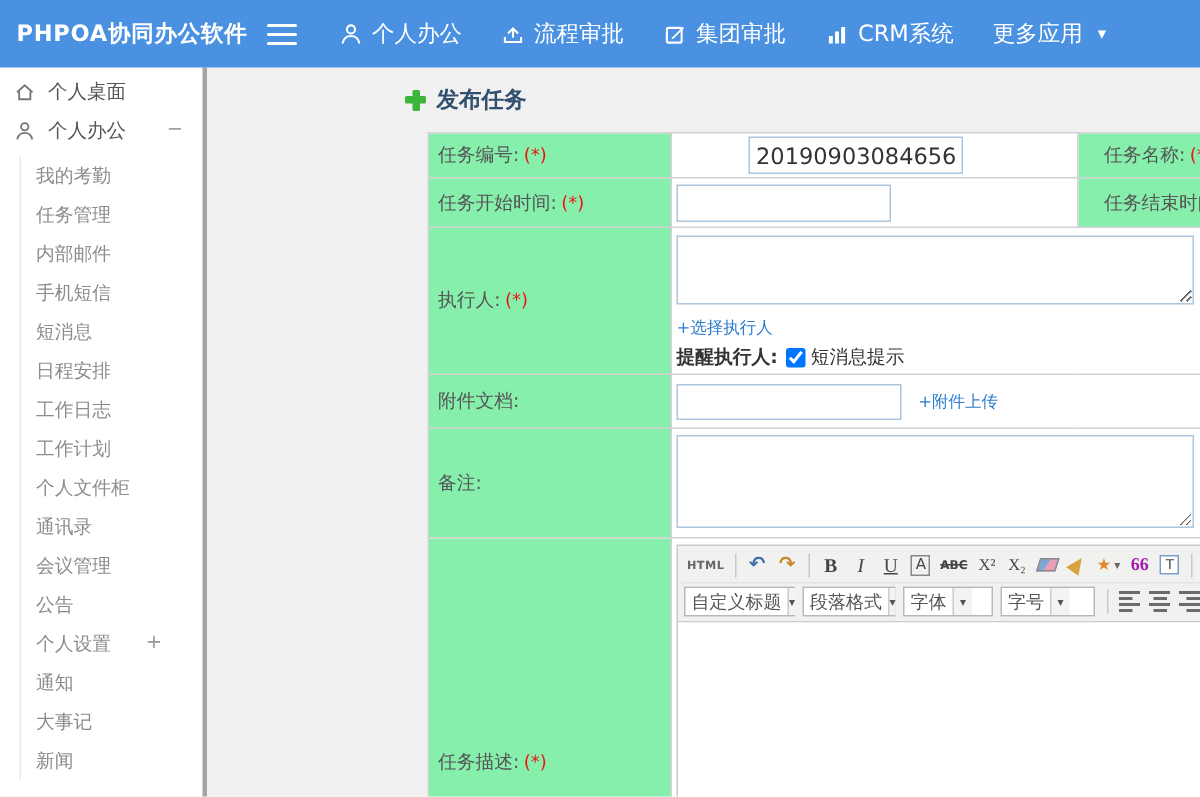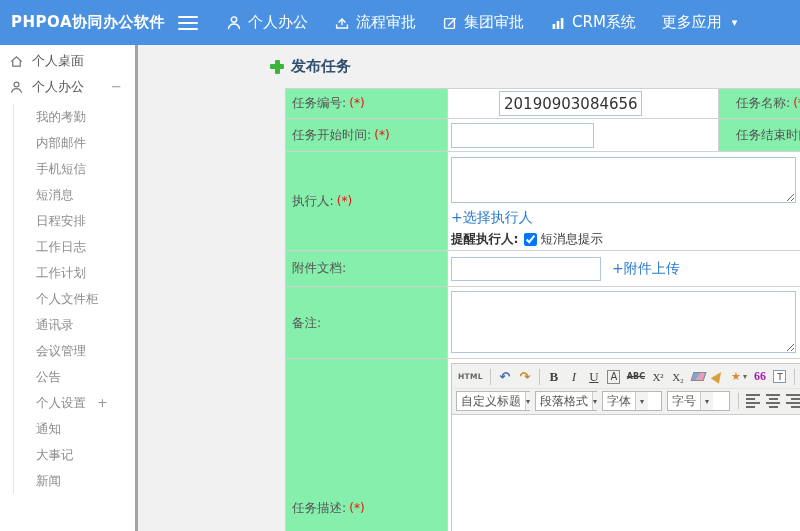--- a/index.html
+++ b/index.html
@@ -17,21 +17,21 @@
   .tnav-item .caret { font-size:11px; margin-left:4px; }
 
   
   .sidebar { position:absolute; left:0; top:45px; width:138px; height:486px;
     background:#fff; border-right:3px solid #a3a3a3; }
   .side-row { position:relative; display:flex; align-items:center; gap:8px;
     padding-left:9px; color:#555; font-size:13px; cursor:pointer; }
   .side-top { margin-top:4px; height:24px; }
   .side-group { margin-top:2px; height:24px; }
   .side-toggle { position:absolute; right:13px; top:0; line-height:24px; color:#999; font-size:13px; }
-  .side-children { margin-top:5px; margin-left:13px; border-left:1px solid #e7e7e7;padding-left:12px; }
+  .side-children { margin-top:5px; margin-left:13px; border-left:1px solid #e7e7e7; }
   .side-child { position:relative; height:26px; line-height:26px; padding-left:10px;
     color:#8c8c8c; font-size:12.5px; cursor:pointer; white-space:nowrap; }
   .side-child .side-toggle { right:27px; top:1px; }
 
   
   .content { position:absolute; left:139px; top:45px; width:661px; height:486px;
     background:#f1f1f1; overflow:hidden; }
   .page-header { position:absolute; left:131px; top:12px; display:flex; align-items:center; gap:7px; }
   .plus-icon { position:relative; width:14px; height:14px; }
   .plus-icon::before, .plus-icon::after { content:""; position:absolute; background:#3cb53c; border-radius:1px; }
@@ -45,21 +45,21 @@
   .tbl-desc { position:absolute; left:146px; top:313px; width:1000px; }
   td.lbl { background:#86efac; font-size:12.5px; color:#555; padding-left:6px; white-space:nowrap; }
   td.lbl3 { padding-left:17px; }
   .req { font-style:normal; color:#ee1111; margin-left:3px; font-size:12px; }
   td.inp { padding:2px 3px; }
 
   input[type=text] { border:1px solid #abc6de; height:25px; font-size:15px; color:#333;
     padding:1px 4px; font-family:"DejaVu Sans",sans-serif; background:#fff; }
   textarea { border:1px solid #abc6de; width:345px; font-size:13px; color:#333;
     font-family:"DejaVu Sans",sans-serif; resize:both; }
-  .link { color:#2b7cd0; font-size:14px; text-decoration:none; cursor:pointer; }
+  .link { color:#2b7cd0; font-size:11px; text-decoration:none; cursor:pointer; }
   .remind-row { margin-top:4px; font-size:12.5px; color:#333; display:flex; align-items:center; }
   .remind-lbl { font-weight:bold; margin-right:5px; }
   .remind-row input { margin-right:4px; }
 
   
   .editor { border:1px solid #c9c9c9; width:690px; background:#fff; }
   .ed-toolbar { background:#f1f1ef; border-bottom:1px solid #ccc; padding:1px 2px; }
   .ed-row { display:flex; align-items:center; flex-wrap:nowrap; height:23px; gap:2px; padding-left:2px; }
   .ed-row2 { height:25px; border-top:1px solid #e3e3e1; }
   .ed-btn { display:flex; align-items:center; justify-content:center; min-width:18px; height:19px;
@@ -166,20 +166,21 @@
       <svg width="15" height="15" viewBox="0 0 16 16">
           <circle cx="8" cy="4.8" r="2.6" fill="none" stroke="#777" stroke-width="1.3"></circle>
           <path d="M2.8 13.3c.7-2.8 2.7-4.2 5.2-4.2s4.5 1.4 5.2 4.2" fill="none" stroke="#777" stroke-width="1.3" stroke-linecap="round"></path>
         </svg>
     </span>
     <span>个人办公</span>
     <span class="side-toggle">−</span>
   </div>
   <div class="side-children">
       <div class="side-child"><span>我的考勤</span></div>
+      <div class="side-child"><span>任务管理</span></div>
       <div class="side-child"><span>内部邮件</span></div>
       <div class="side-child"><span>手机短信</span></div>
       <div class="side-child"><span>短消息</span></div>
       <div class="side-child"><span>日程安排</span></div>
       <div class="side-child"><span>工作日志</span></div>
       <div class="side-child"><span>工作计划</span></div>
       <div class="side-child"><span>个人文件柜</span></div>
       <div class="side-child"><span>通讯录</span></div>
       <div class="side-child"><span>会议管理</span></div>
       <div class="side-child"><span>公告</span></div>

